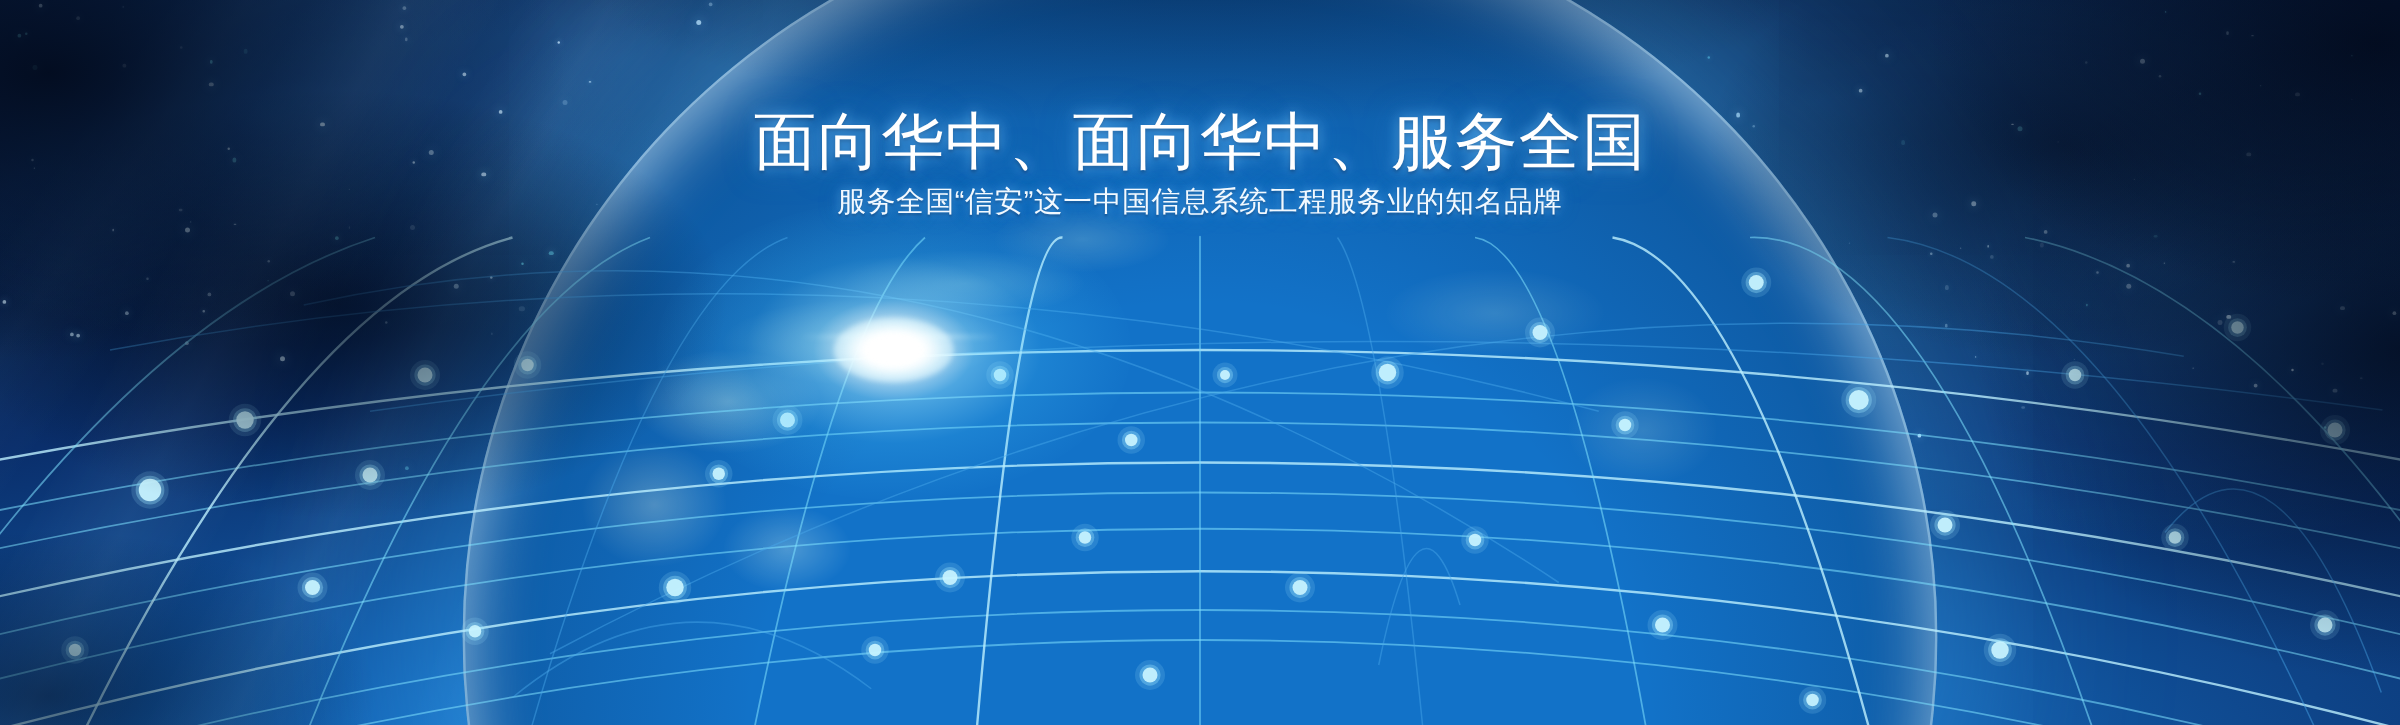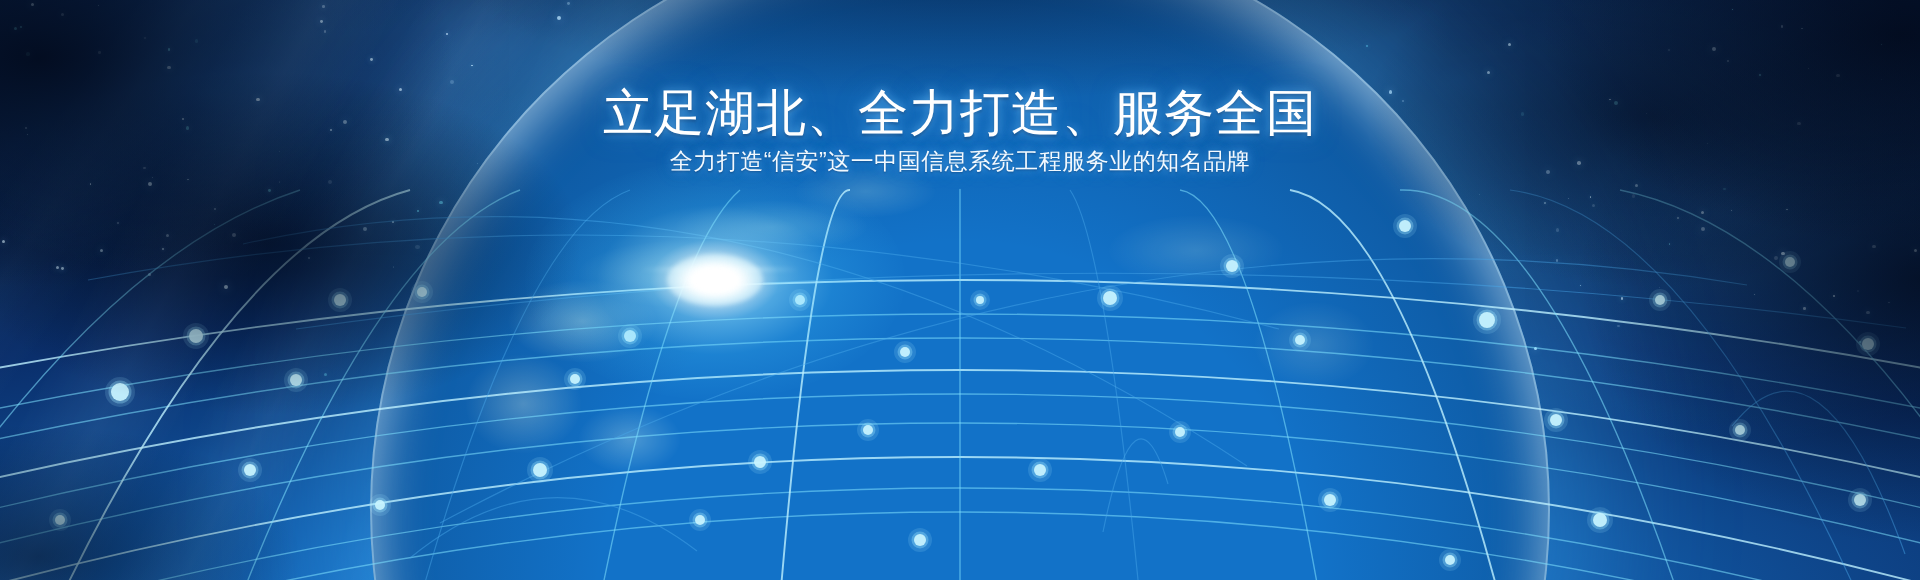--- a/index.html
+++ b/index.html
@@ -469,17 +469,17 @@
         </g>
     </svg>
   </div>
 
   <div class="flare"></div>
   <div class="hot"></div>
 
   <div class="vign"></div>
 
   <div class="copy">
-    <h1 class="headline">立足湖北、全力打造、服务全国</h1>
-    <p class="subline">全力打造“信安”这一中国信息系统工程服务业的知名品牌</p>
+    <h1 class="headline">面向华中、面向华中、服务全国</h1>
+    <p class="subline">服务全国“信安”这一中国信息系统工程服务业的知名品牌</p>
   </div>
 
 </div>
 
 </body></html>

